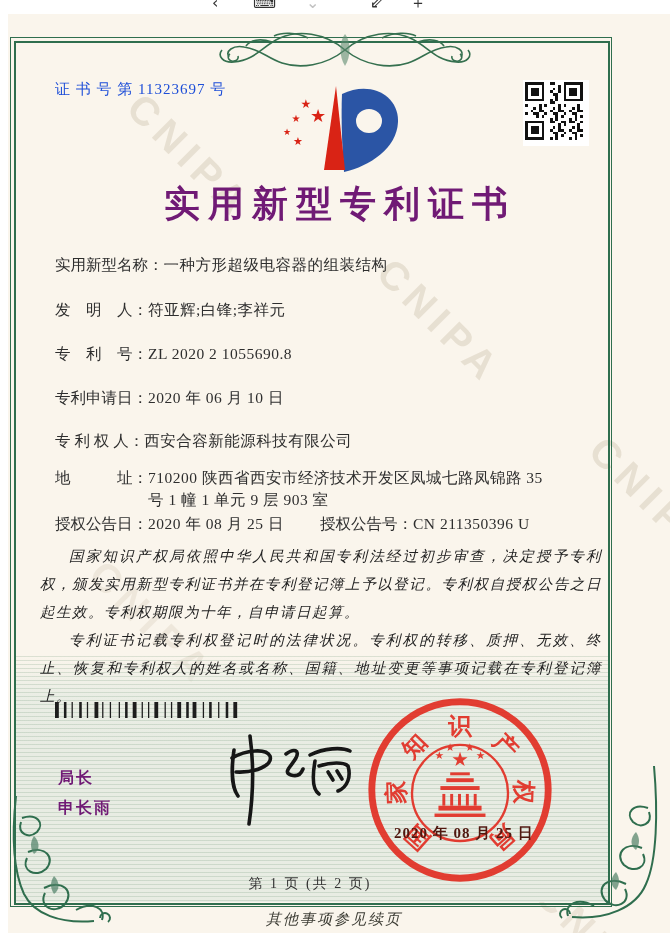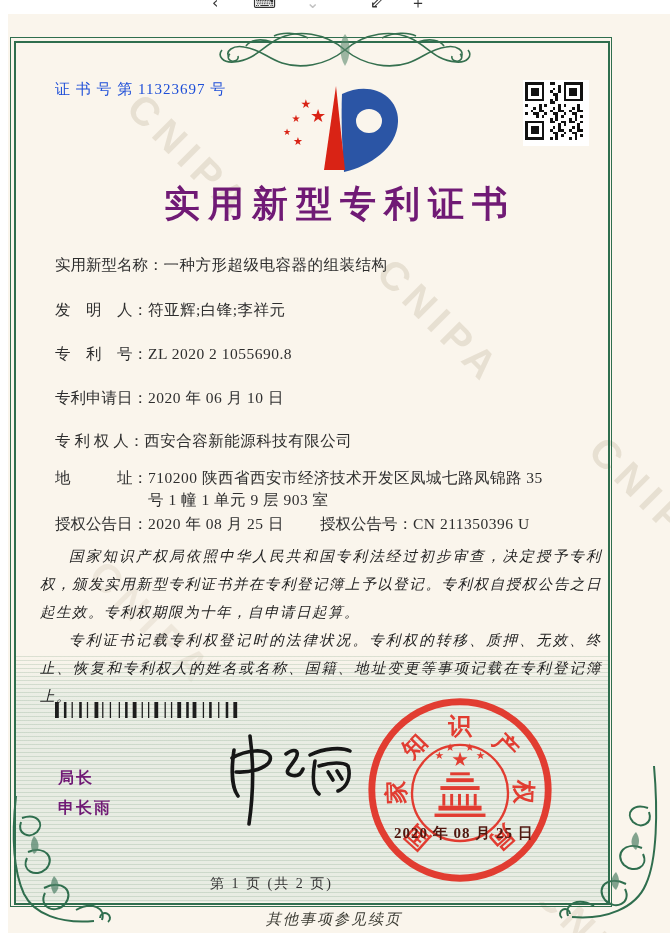--- a/index.html
+++ b/index.html
@@ -44,21 +44,21 @@
   #paras{left:40px;top:542px;width:562px;z-index:6;font-size:14.5px;line-height:28px;
          color:#222;font-style:italic;letter-spacing:1.5px;text-align:justify;}
   #paras p{margin:0;text-indent:2em;}
   
   #barcode{left:55px;top:702px;width:186px;height:16px;z-index:6;}
   .signer{position:absolute;left:58px;font-size:16px;font-weight:700;z-index:6;
           color:#701a75;font-family:"Liberation Sans","DejaVu Sans",sans-serif;letter-spacing:2px;}
   #signature{left:210px;top:728px;z-index:7;}
   #seal{left:362px;top:692px;z-index:6;}
   #seal-date{left:394px;top:824px;font-size:15px;color:#50170f;letter-spacing:1px;z-index:8;font-weight:700;}
-  #page-no{left:210px;top:875px;width:200px;text-align:left;font-size:14px;color:#333;z-index:6;letter-spacing:2px;}
+  #page-no{left:210px;top:875px;width:200px;text-align:center;font-size:14px;color:#333;z-index:6;letter-spacing:2px;}
   #note{left:250px;top:910px;font-size:15px;color:#3d3d35;font-style:italic;z-index:6;letter-spacing:2px;margin-left:16px;}
 </style>
 </head>
 <body>
 
 <div id="toolbar" class="abs">
   <span class="tb-icon" style="left:212px">‹</span>
   <span class="tb-icon" style="left:253px">⌨</span>
   <span class="tb-icon" style="left:306px;color:#c2c2c2">⌄</span>
   <span class="tb-icon" style="left:370px">⇙</span>

